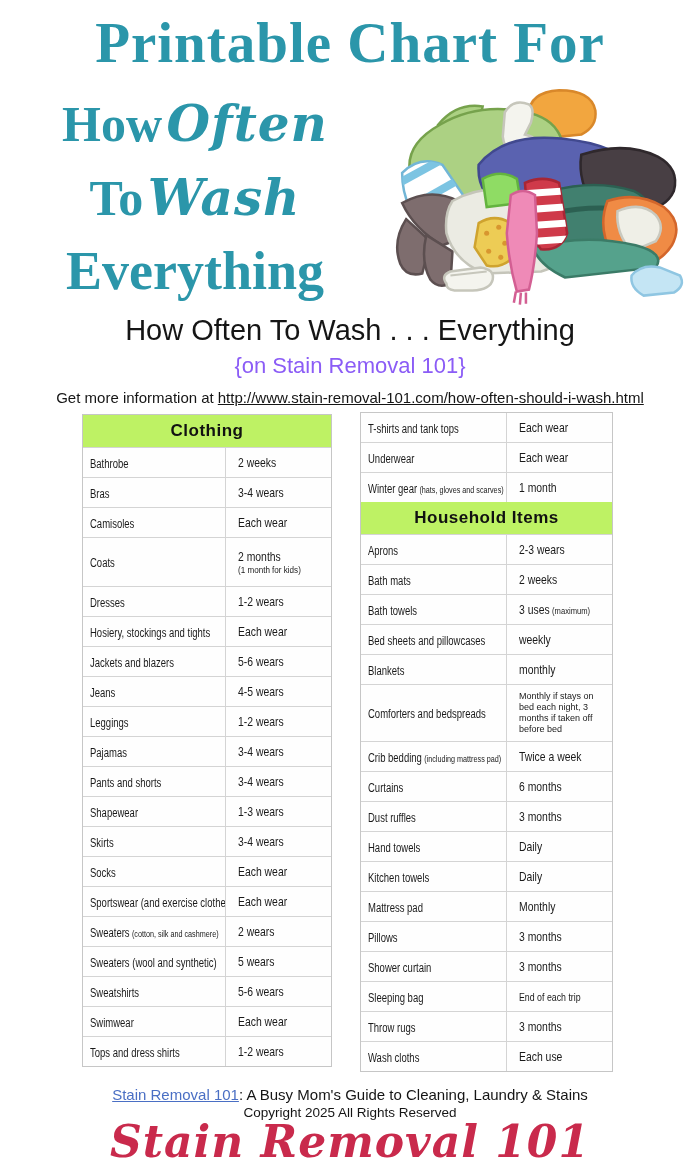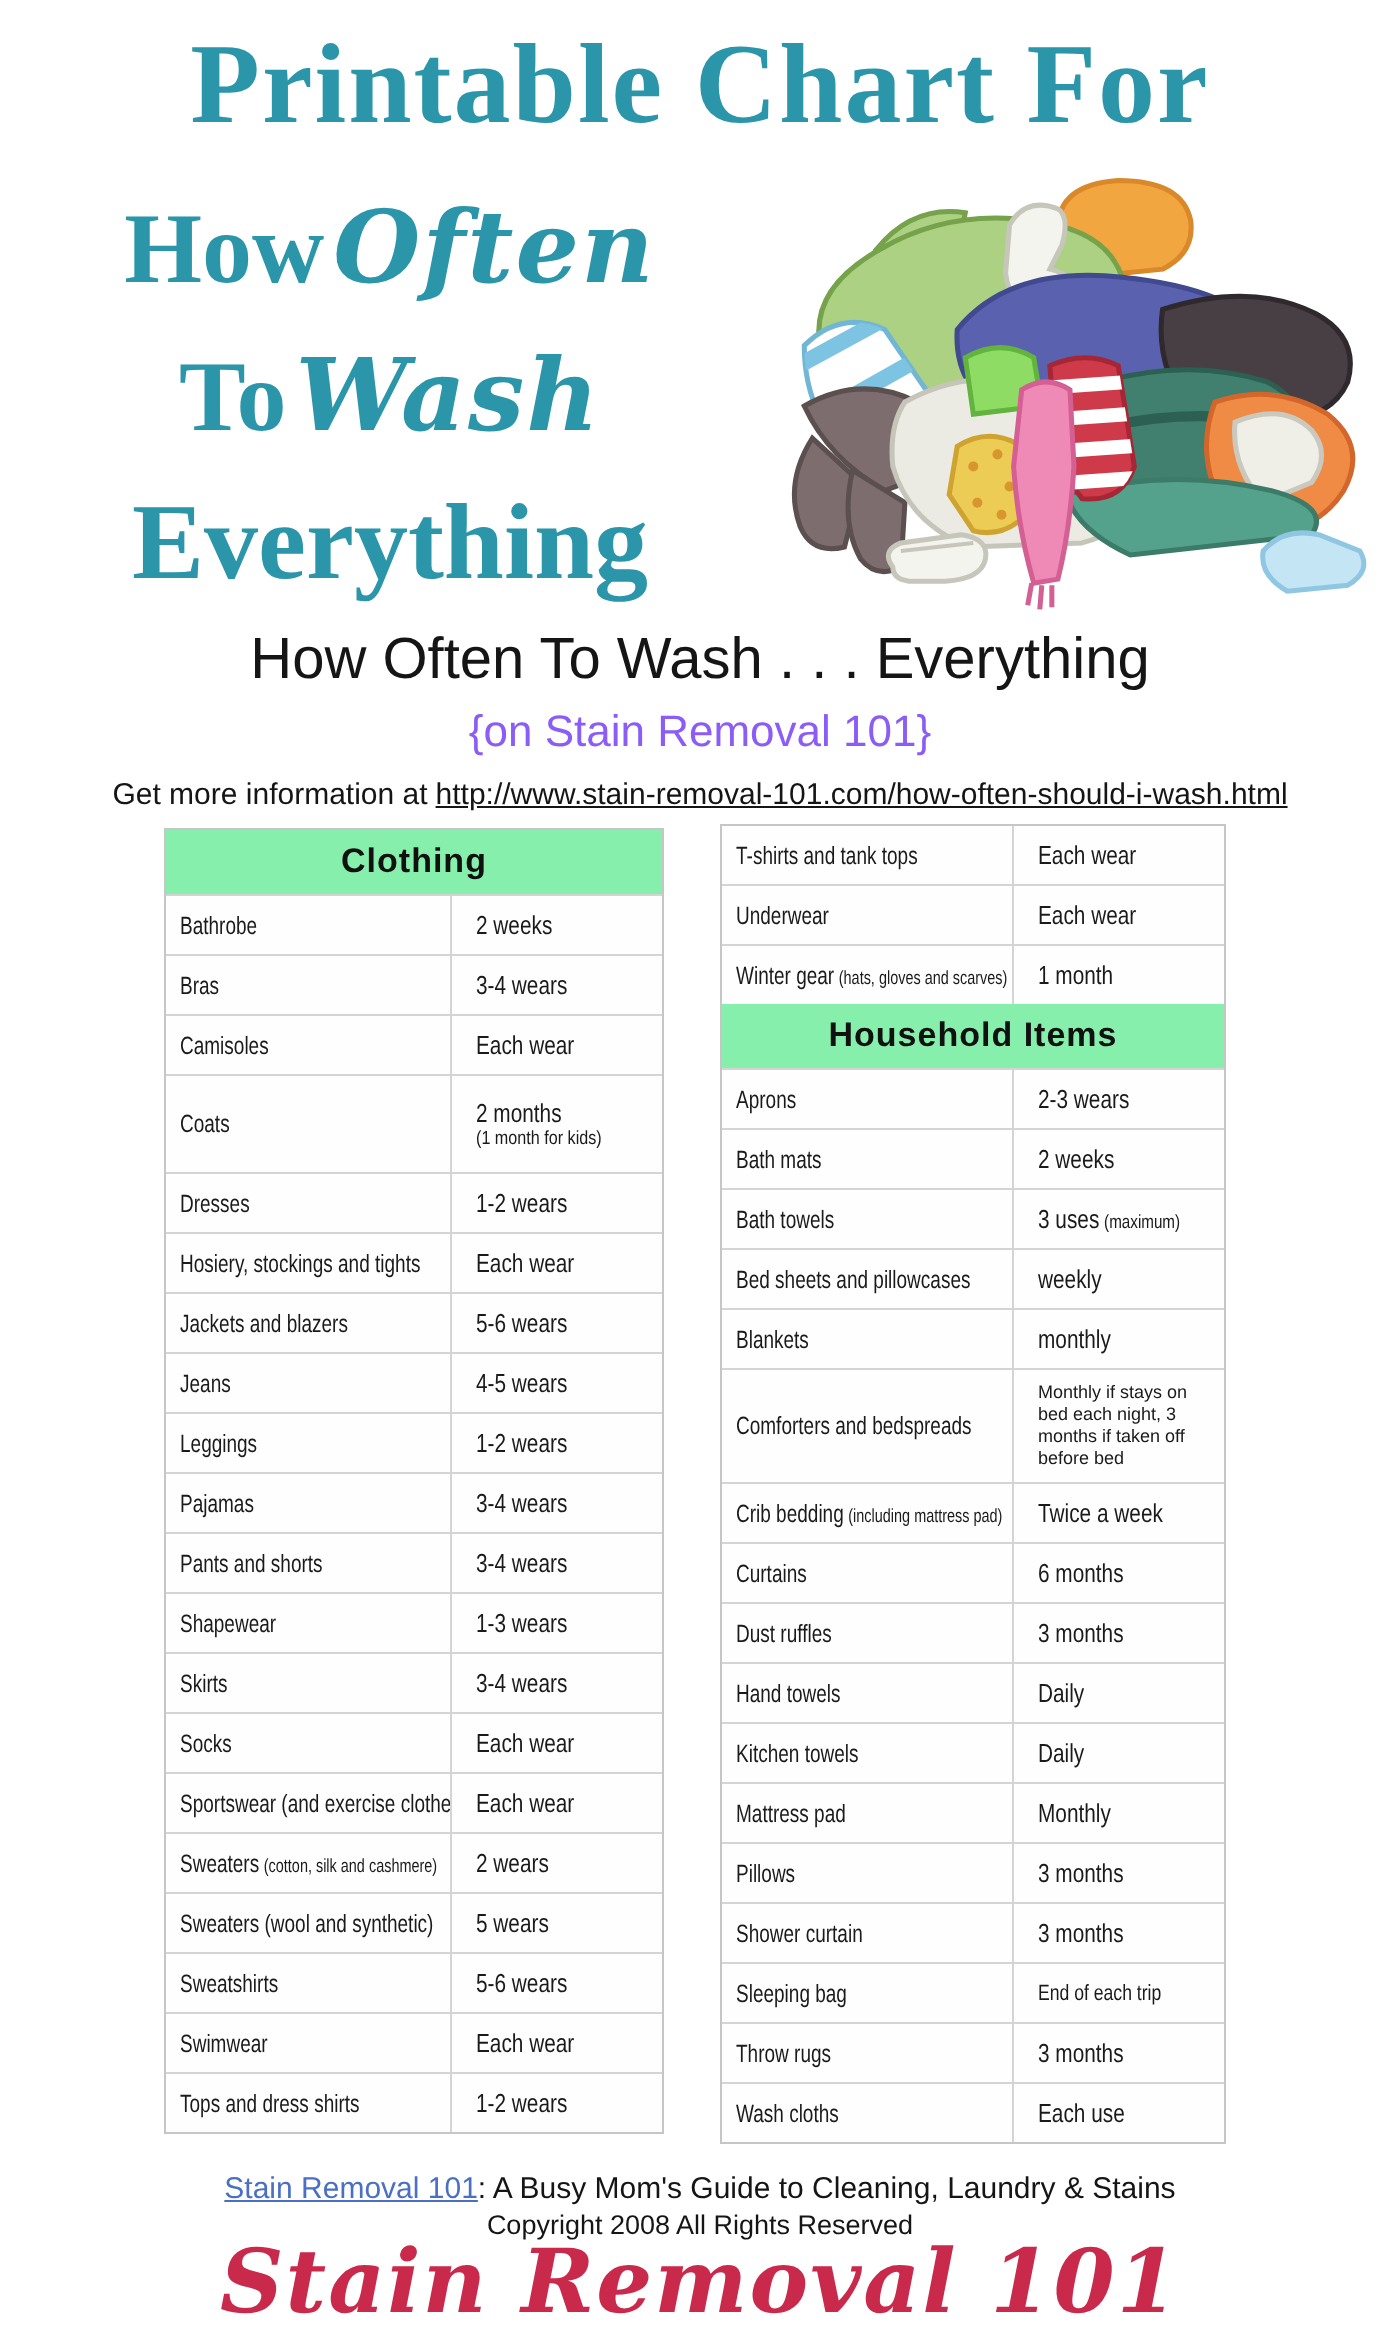--- a/index.html
+++ b/index.html
@@ -21,21 +21,21 @@
   
   .sub1{top:314px;font-size:29px;color:#151515;}
   .sub2{top:353px;font-size:22px;color:#8b5cf6;}
   .infoline{top:389px;font-size:15px;color:#151515;}
   .infoline .url{text-decoration:underline;margin-left:4px;}
 
   
   .tbl{position:absolute;border:1px solid #c6c6c6;background:#fefefe;box-sizing:border-box;}
   .tbl-left{left:82px;top:414px;width:250px;}
   .tbl-right{left:360px;top:412px;width:253px;}
-  .hdr{background:#86efac;font-weight:bold;font-size:17px;text-align:center;
+  .hdr{background:#bef264;font-weight:bold;font-size:17px;text-align:center;
        padding:6px 0;color:#111;letter-spacing:0.5px;}
   .row{display:flex;align-items:center;border-top:1px solid #d4d4d4;min-height:29px;}
   .tbl > :first-child{border-top:0;}
   .row.tall{min-height:48px;}
   .row.xtall{min-height:56px;}
   .ci{flex:1;padding:3px 7px;overflow:hidden;}
   .main{display:inline-block;white-space:nowrap;font-size:12.5px;
         transform:scaleX(0.76);transform-origin:0 50%;}
   .cv{width:81px;border-left:1px solid #d4d4d4;padding:3px 12px;align-self:stretch;
       display:flex;flex-direction:column;justify-content:center;align-items:flex-start;overflow:hidden;box-sizing:content-box;}
@@ -377,16 +377,16 @@
         <div class="ci"><span class="main"><span>Wash cloths</span></span></div>
         <div class="cv">
           <span class="vline"><span>Each use</span></span>
         </div>
       </div>
   </div>
 
   <div class="abs f1">
     <span class="lnk">Stain Removal 101</span><span>: A Busy Mom's Guide to Cleaning, Laundry &amp; Stains</span>
   </div>
-  <div class="abs f2">Copyright 2008 All Rights Reserved</div>
+  <div class="abs f2">Copyright 2025 All Rights Reserved</div>
   <div class="abs brand">Stain Removal 101</div>
 
 </div>
 
 </body></html>

